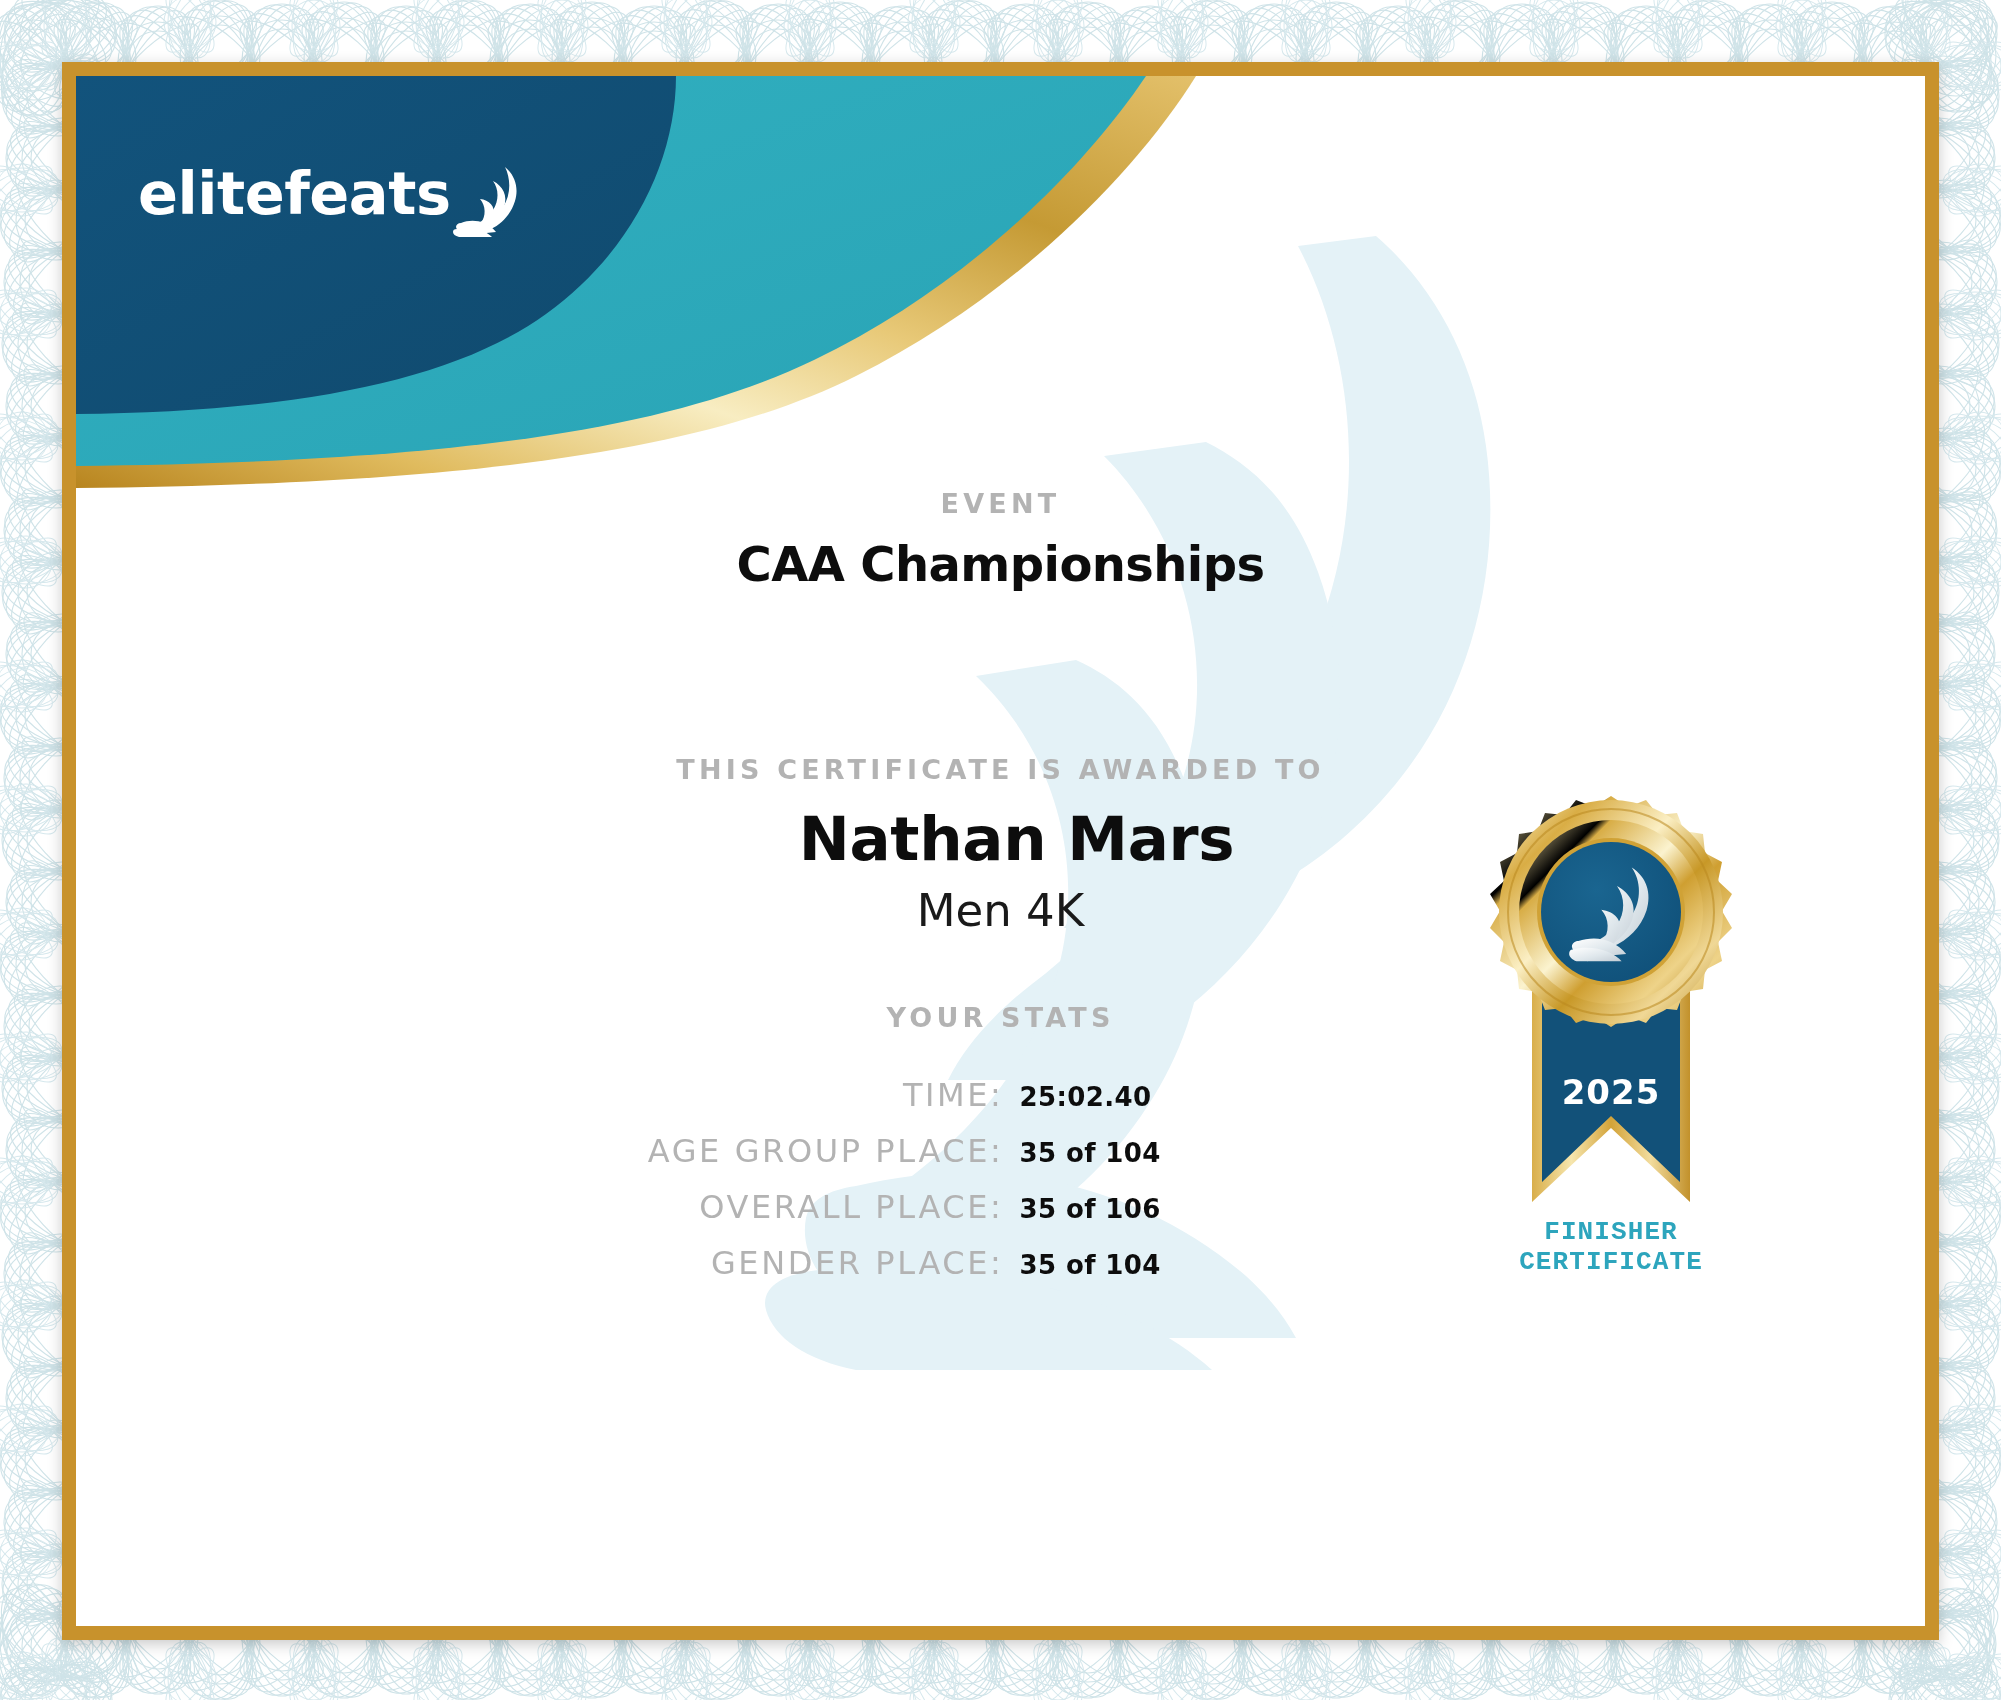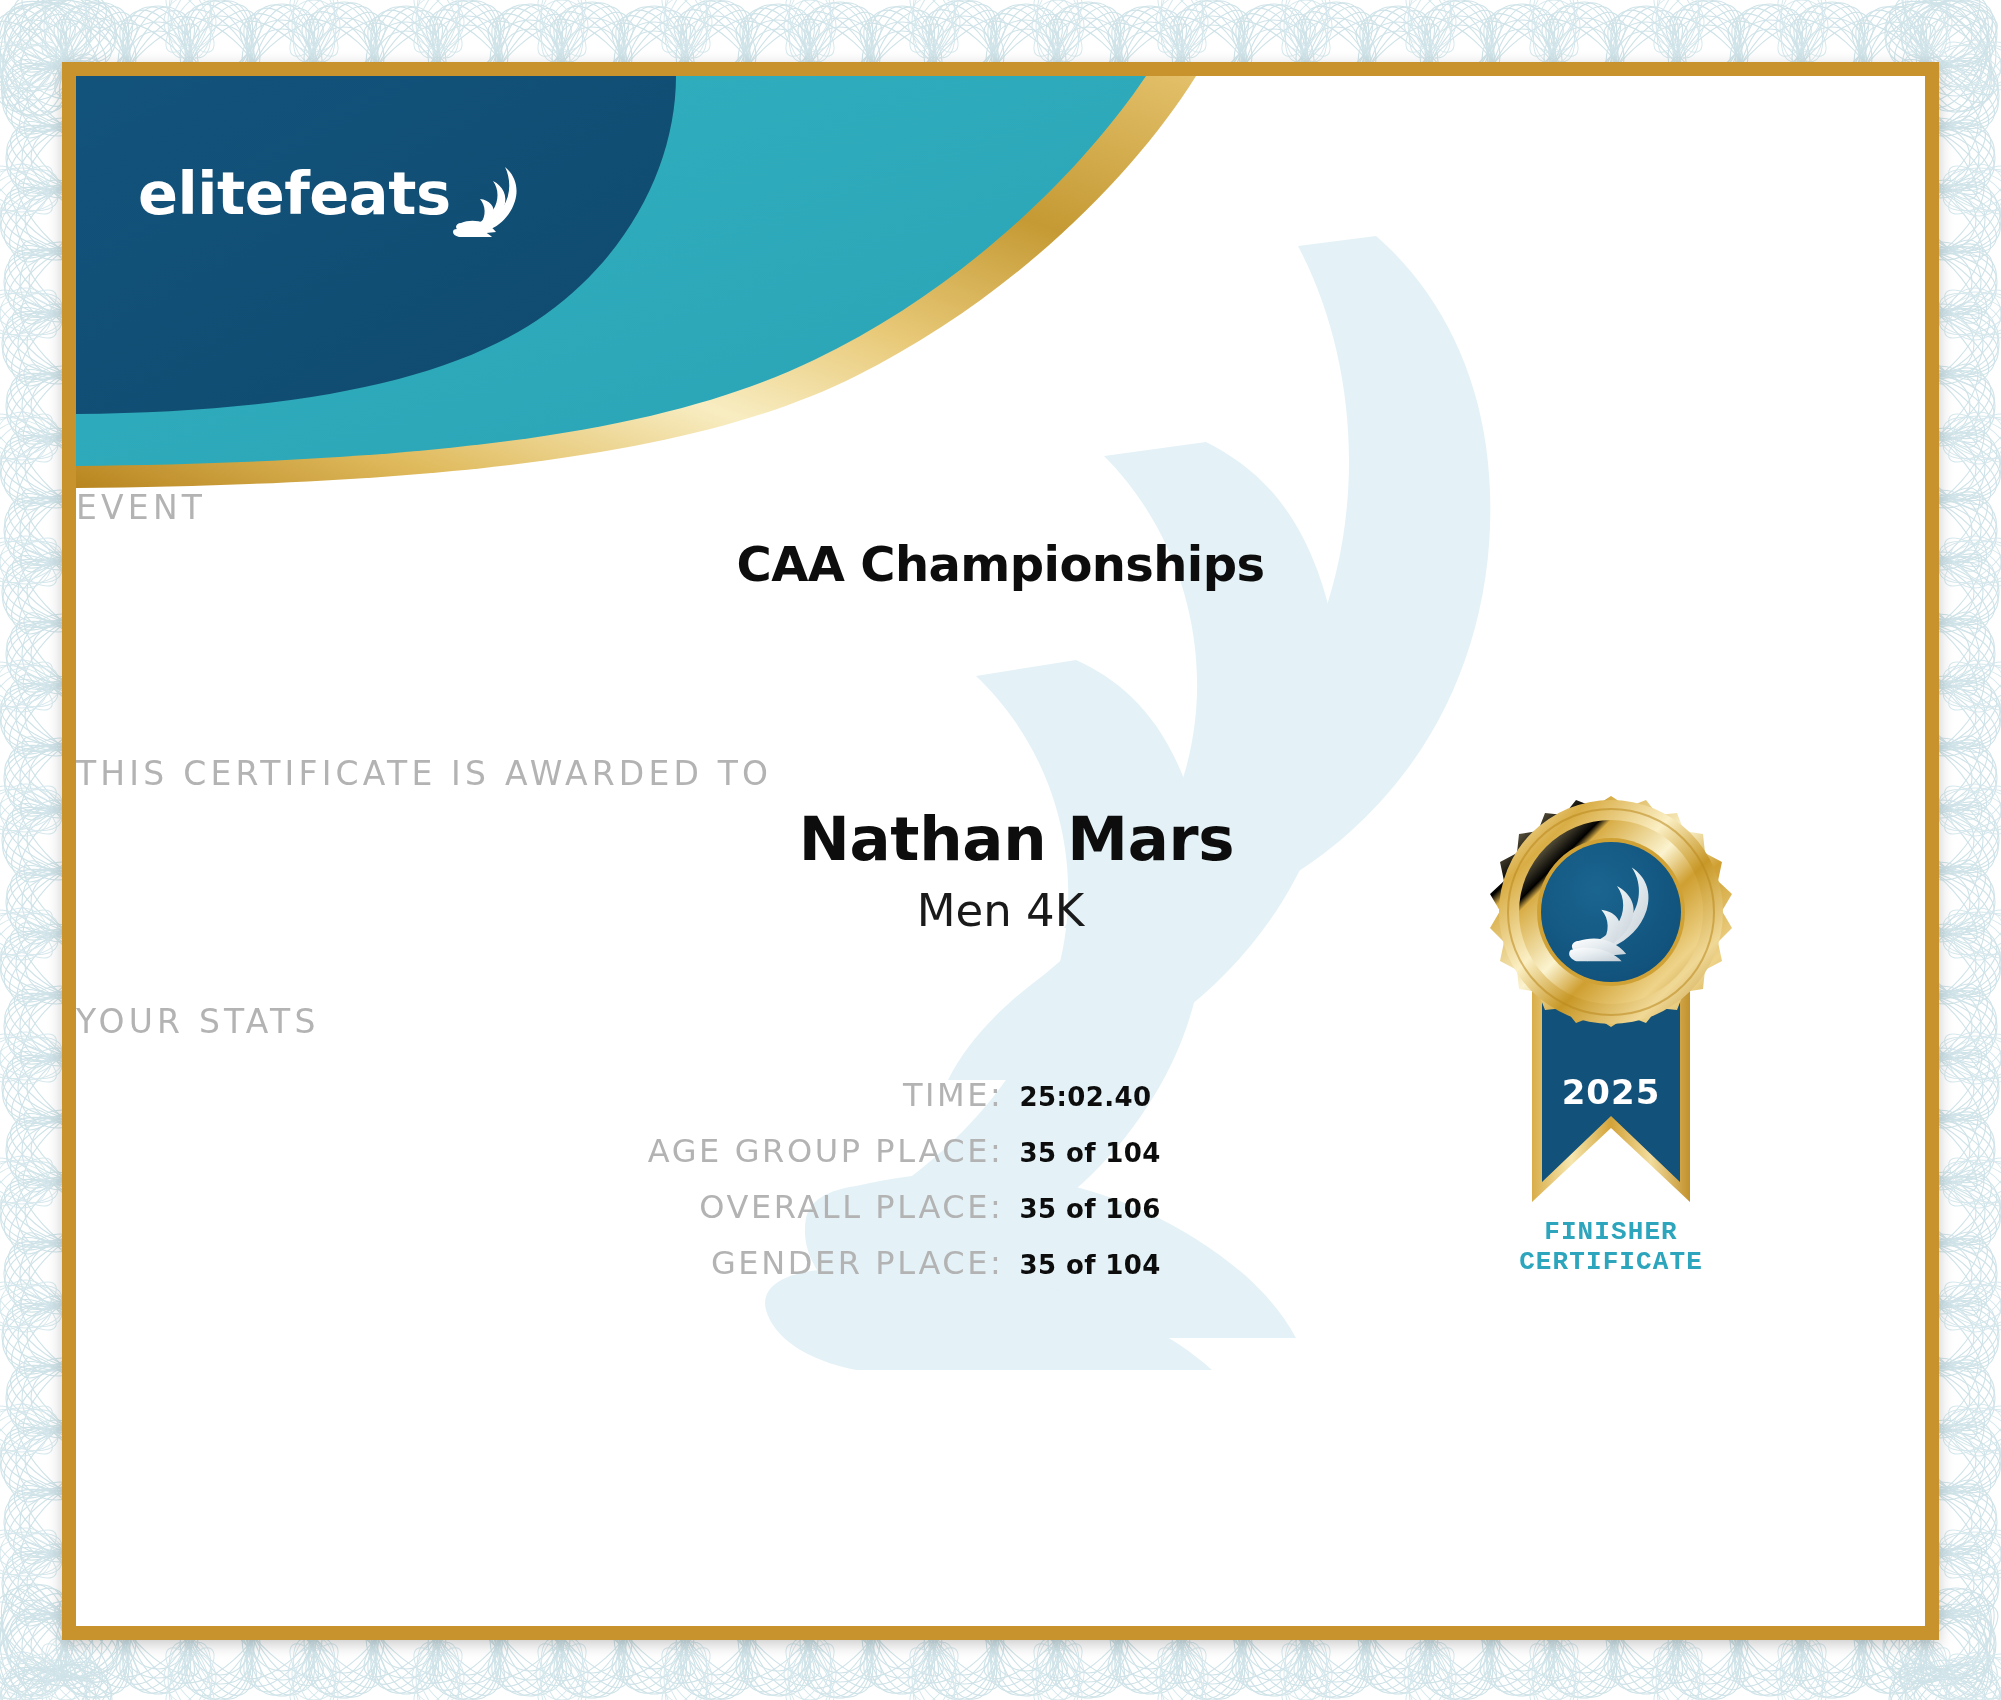--- a/index.html
+++ b/index.html
@@ -95,25 +95,25 @@
   .content {
     position: absolute;
     left: 0;
     top: 0;
     width: 1849px;
     height: 1578px;
     z-index: 4;
   }
 
   .label-small {
-    text-align: left;
+    text-align: center;
     color: #b3b3b3;
-    font-size: 33px;
+    font-size: 27px;
     letter-spacing: 4.2px;
-    font-weight: normal;
+    font-weight: bold;
     font-family: "DejaVu Sans", sans-serif;
   }
 
   .event-label { position: absolute; left: 0; top: 412px; width: 1849px; }
 
   .event-title {
     position: absolute;
     left: 0; top: 460px;
     width: 1849px;
     text-align: center;

